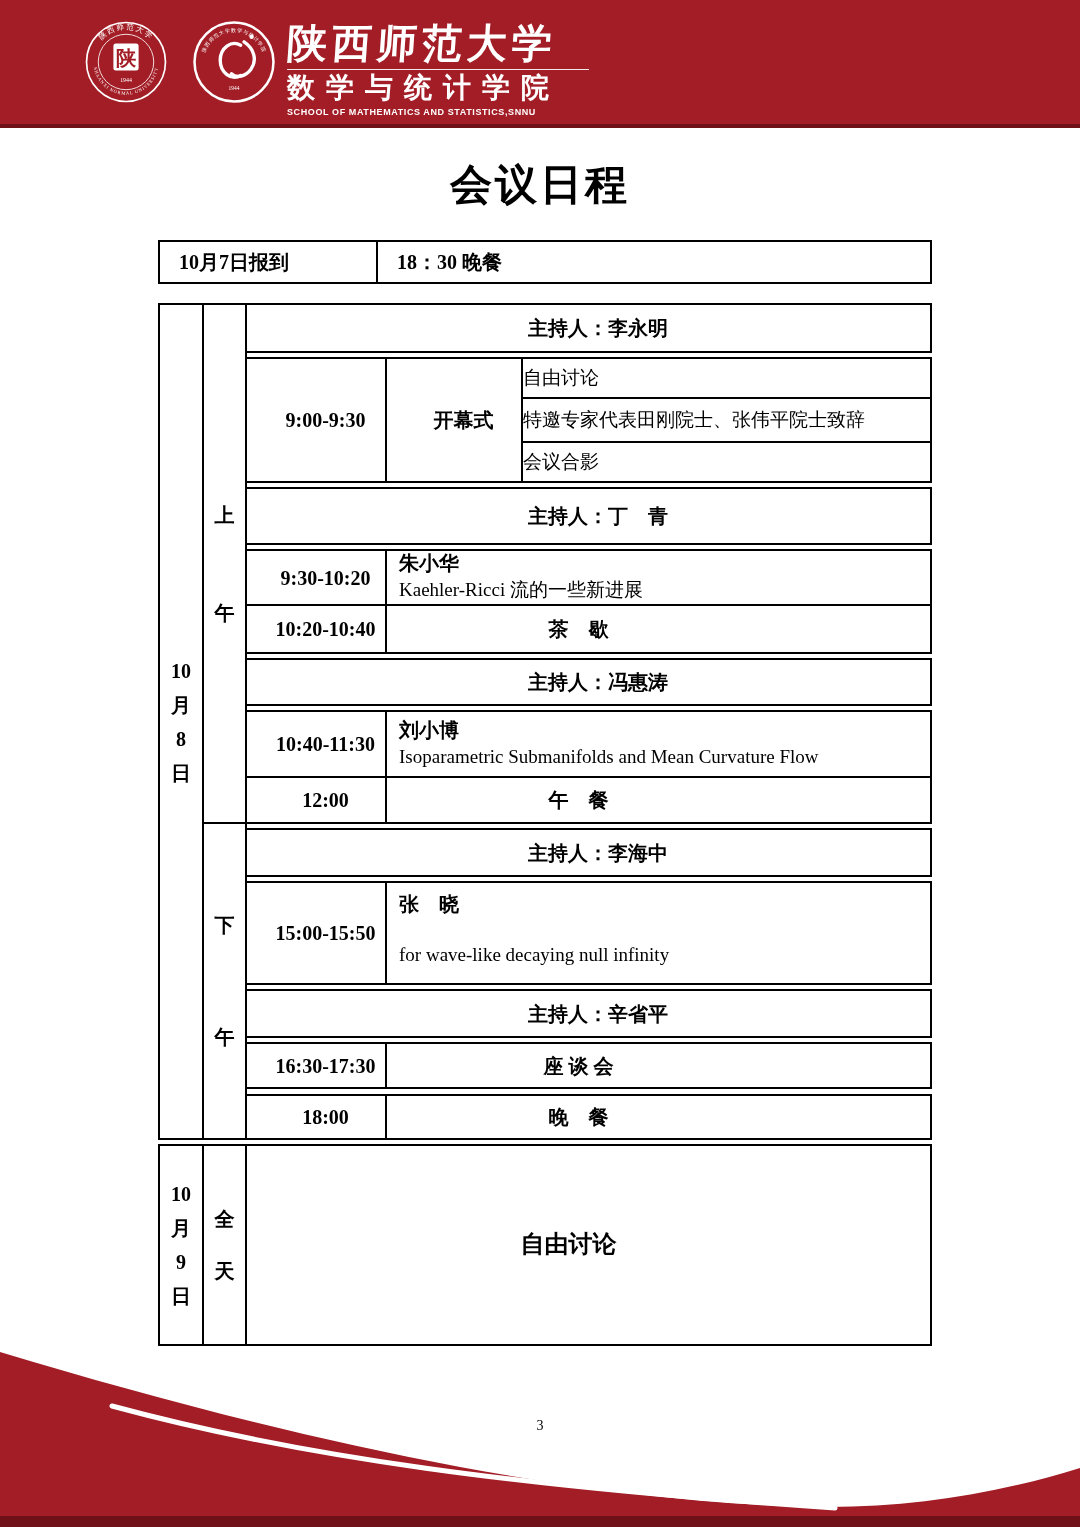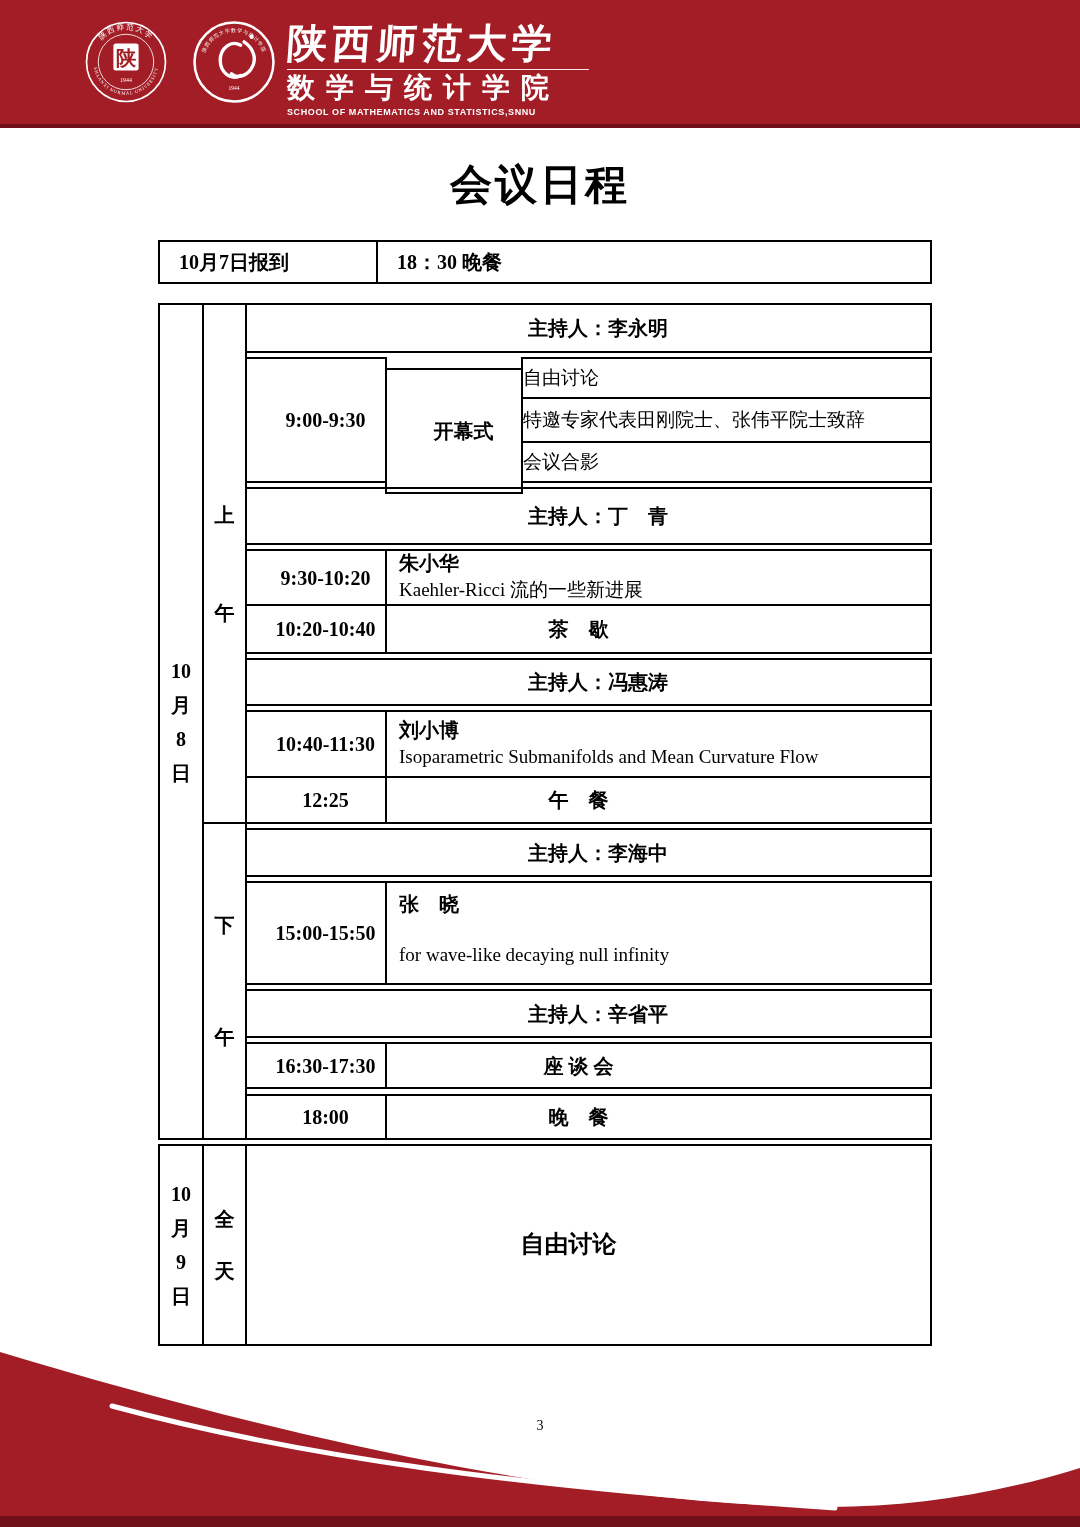--- a/index.html
+++ b/index.html
@@ -133,21 +133,21 @@
     <span>午</span>
   </div>
   <div class="cell vstack periodcol" style="left:202px; top:1144px; width:45px; height:202px; row-gap:26px;">
     <span>全</span>
     <span>天</span>
   </div>
 
   <div class="cell bold" style="left:245px; top:303px; width:687px; height:50px;">主持人：李永明</div>
 
   <div class="cell bold" style="left:245px; top:357px; width:142px; height:126px;">9:00-9:30</div>
-  <div class="cell bold" style="left:385px; top:357px; width:138px; height:126px;margin-top:11px;">开幕式</div>
+  <div class="cell bold" style="left:385px; top:357px; width:138px; height:126px;">开幕式</div>
   <div class="cell left" style="left:521px; top:357px; width:411px; height:42px; font-size:19px;">自由讨论</div>
   <div class="cell left" style="left:521px; top:397px; width:411px; height:46px; font-size:19px;">特邀专家代表田刚院士、张伟平院士致辞</div>
   <div class="cell left" style="left:521px; top:441px; width:411px; height:42px; font-size:19px;">会议合影</div>
 
   <div class="cell bold" style="left:245px; top:487px; width:687px; height:58px;">主持人：丁　青</div>
 
   <div class="cell bold" style="left:245px; top:549px; width:142px; height:57px;">9:30-10:20</div>
   <div class="cell talk" style="left:385px; top:549px; width:547px; height:57px;">
     <span class="speaker">朱小华</span>
     <span class="talk-title">Kaehler-Ricci 流的一些新进展</span>
@@ -159,21 +159,21 @@
   </div>
 
   <div class="cell bold" style="left:245px; top:658px; width:687px; height:48px;">主持人：冯惠涛</div>
 
   <div class="cell bold" style="left:245px; top:710px; width:142px; height:68px;">10:40-11:30</div>
   <div class="cell talk" style="left:385px; top:710px; width:547px; height:68px;">
     <span class="speaker">刘小博</span>
     <span class="talk-title">Isoparametric Submanifolds and Mean Curvature Flow</span>
   </div>
 
-  <div class="cell bold" style="left:245px; top:776px; width:142px; height:48px;">12:25</div>
+  <div class="cell bold" style="left:245px; top:776px; width:142px; height:48px;">12:00</div>
   <div class="cell" style="left:385px; top:776px; width:547px; height:48px;">
     <span class="shift-break">午　餐</span>
   </div>
 
   <div class="cell bold" style="left:245px; top:828px; width:687px; height:49px;">主持人：李海中</div>
 
   <div class="cell bold" style="left:245px; top:881px; width:142px; height:104px;">15:00-15:50</div>
   <div class="cell talk" style="left:385px; top:881px; width:547px; height:104px; justify-content:flex-start; padding-top:8px;gap:24px;">
     <span class="speaker">张　晓</span>
     <span class="talk-title">for wave-like decaying null infinity</span>

